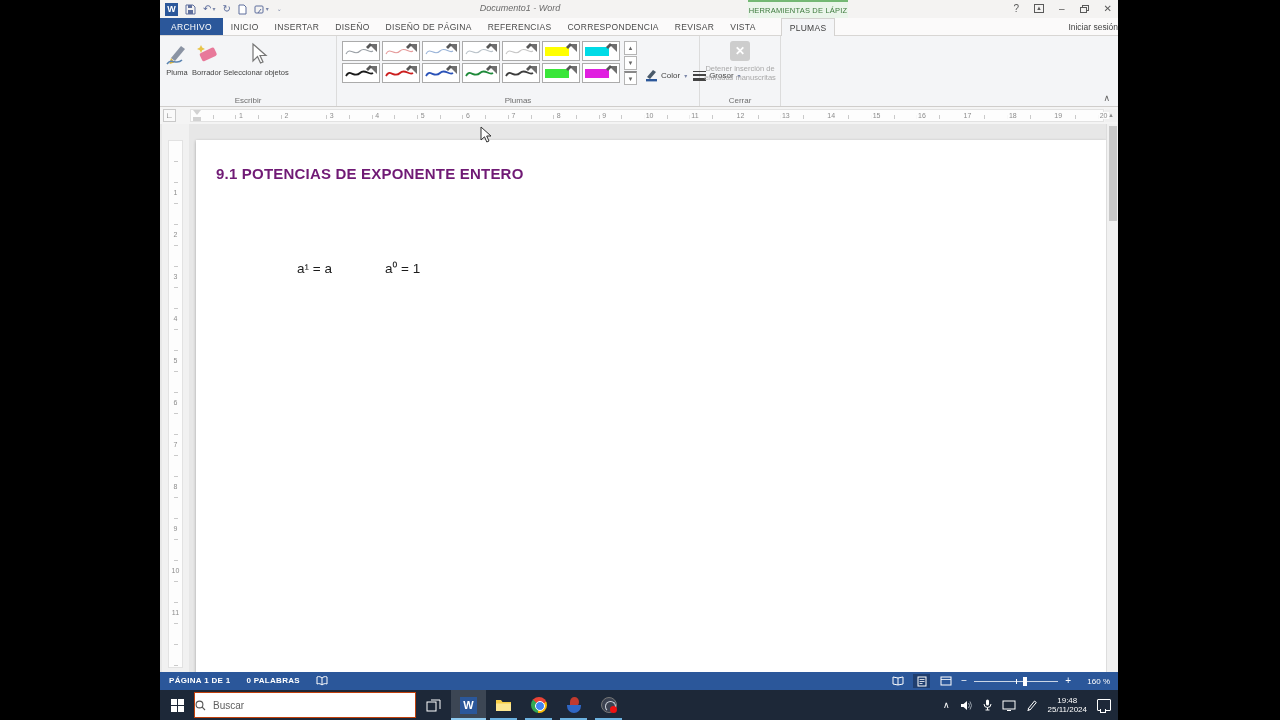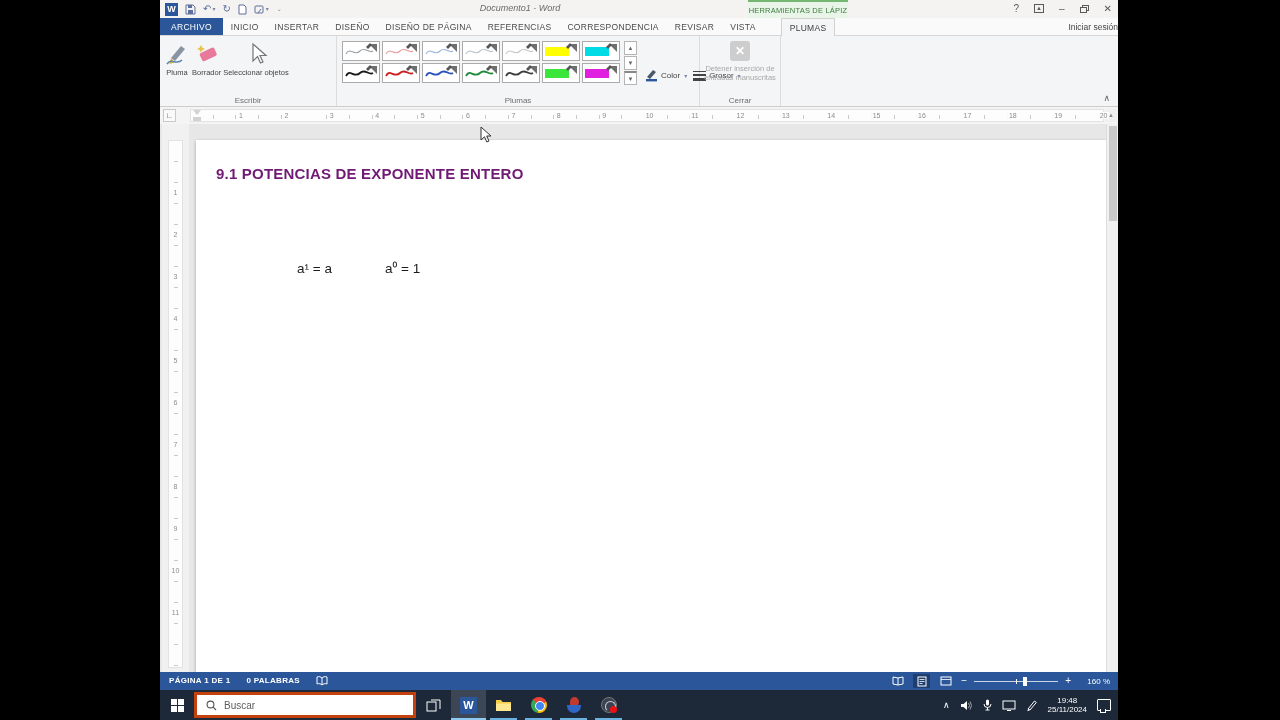--- a/index.html
+++ b/index.html
@@ -87,21 +87,21 @@
   .zoomtrack .notch { position:absolute; top:2px; left:50%; width:1px; height:5px; background:#fff; }
   .zoomtrack .thumb { position:absolute; top:0; left:58%; width:4px; height:9px; background:#fff; }
   .zoomsym { font-size:10px; line-height:10px; }
   .zoomlabel { width:32px; text-align:right; font-weight:normal; }
 
   
   .taskbar { position:absolute; bottom:0; left:0; right:0; height:30px; background:#1d2838; display:flex; align-items:center; color:#fff; }
   .startbtn { width:34px; height:30px; display:flex; align-items:center; justify-content:center; }
   .winlogo { display:grid; grid-template-columns:6px 6px; grid-template-rows:6px 6px; gap:1px; }
   .winlogo div { background:#fff; }
-  .searchbox { width:222px; height:26px; background:#fff; border:3px solid #c2410c; display:flex; align-items:center; gap:7px; padding-left:9px; }
+  .searchbox { width:222px; height:26px; background:#fff; border:1px solid #c2410c; display:flex; align-items:center; gap:7px; }
   .searchbox input { border:none; outline:none; font-size:10px; color:#555; width:160px; font-family:"Liberation Sans",sans-serif; background:transparent; }
   .searchbox input::placeholder { color:#5f5f5f; }
   .tbtn { width:35px; height:30px; display:flex; align-items:center; justify-content:center; position:relative; }
   .tbtn .uline { position:absolute; bottom:0; left:4px; right:4px; height:2px; background:#6cb2e0; }
   .tbtn.active { background:rgba(255,255,255,.14); }
   .tbtn.active .uline { left:0; right:0; background:#8ecaf0; }
   .word-ic { width:17px; height:17px; background:#2b579a; color:#fff; font-size:11px; font-weight:bold; display:flex; align-items:center; justify-content:center; }
   .chrome-ic { width:16px; height:16px; border-radius:50%;
       background:conic-gradient(from -50deg, #ea4335 0 33%, #fbbc05 0 66%, #34a853 0 100%); position:relative; }
   .chrome-ic::after { content:""; position:absolute; left:4px; top:4px; width:8px; height:8px; border-radius:50%; background:#4285f4; border:1.5px solid #fff; }

